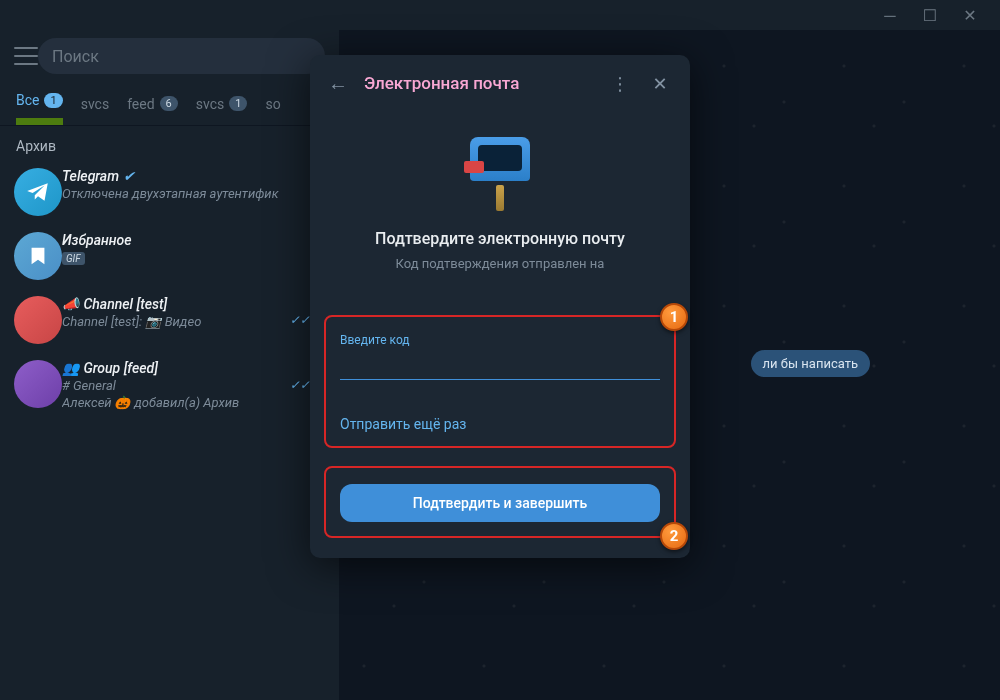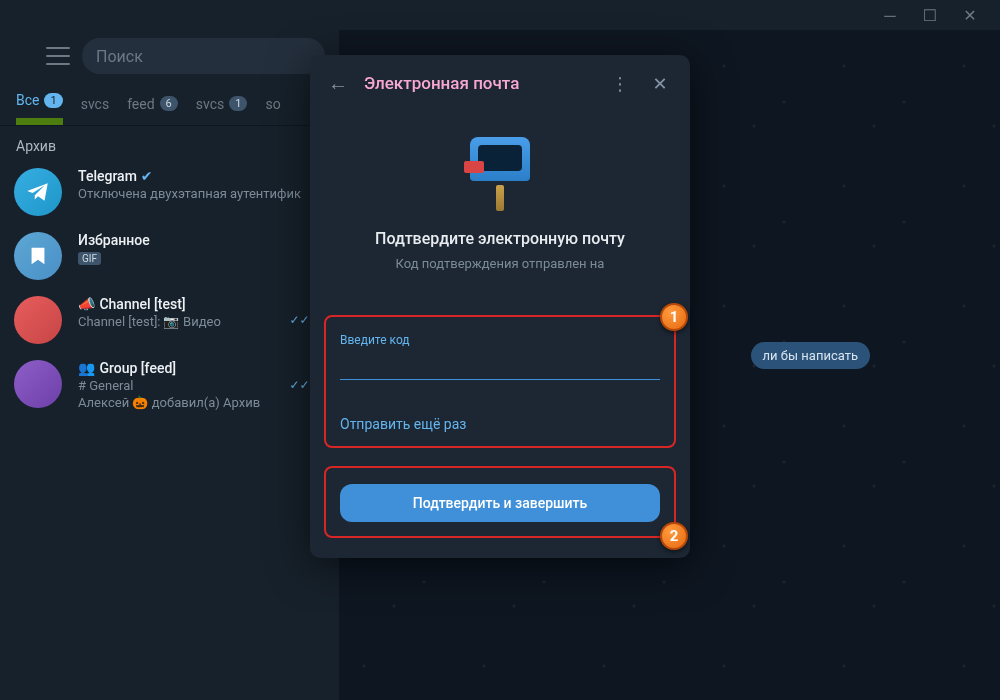--- a/index.html
+++ b/index.html
@@ -4,51 +4,51 @@
 <style>
 * { margin: 0; padding: 0; box-sizing: border-box; font-family: -apple-system, BlinkMacSystemFont, "Segoe UI", Roboto, sans-serif; }
 html, body { width: 1000px; height: 700px; overflow: hidden; background: #0a0a0a; }
 
 .titlebar { height: 30px; background: #17212b; display: flex; justify-content: flex-end; align-items: center; padding-right: 10px; }
 .titlebar-btn { width: 40px; height: 30px; display: flex; align-items: center; justify-content: center; color: #6c7883; cursor: pointer; }
 
 .app { display: flex; height: 670px; background: #17212b; }
 
 .sidebar { width: 340px; background: #17212b; display: flex; flex-direction: column; border-right: 1px solid #0e1621; }
-.sidebar-top { display: flex; align-items: center; padding: 8px 14px; gap: 12px; margin-left: 32px; }
+.sidebar-top { display: flex; align-items: center; padding: 8px 14px; gap: 0; }
 .menu-icon { width: 24px; height: 18px; display: flex; flex-direction: column; justify-content: space-between; cursor: pointer; }
 .menu-icon span { height: 2px; background: #6c7883; border-radius: 1px; }
 .search-box { flex: 1; background: #242f3d; border-radius: 18px; height: 36px; display: flex; align-items: center; padding: 0 14px; color: #6c7883; }
 
 .filters { display: flex; gap: 18px; padding: 10px 16px 0; border-bottom: 1px solid #0e1621; overflow: hidden; }
 .filter { color: #6c7883; font-size: 14px; padding-bottom: 10px; display: flex; align-items: center; gap: 5px; cursor: pointer; white-space: nowrap; }
 .filter.active { color: #64b5ef; border-bottom: 7px solid #4d7c0f; }
 .badge { background: #3e546a; color: #cdd9e3; font-size: 11px; border-radius: 10px; padding: 1px 6px; min-width: 18px; text-align: center; }
 .filter.active .badge { background: #64b5ef; color: #17212b; }
 
 .archive-label { color: #aeb8c2; font-size: 14px; padding: 12px 16px 6px; }
 
 .chat-list { flex: 1; overflow: hidden; }
-.chat { display: flex; padding: 8px 14px; gap: 16px; cursor: pointer; }
+.chat { display: flex; padding: 8px 14px; gap: 0; cursor: pointer; font-style: italic; }
 .avatar { width: 48px; height: 48px; border-radius: 50%; flex-shrink: 0; display: flex; align-items: center; justify-content: center; color: #fff; font-size: 20px; }
 .avatar.telegram { background: linear-gradient(135deg, #37aee2, #1e96c8); }
 .avatar.saved { background: linear-gradient(135deg, #5ca8d4, #4a8fc7); }
 .avatar.channel { background: linear-gradient(135deg, #e85d5d, #c74545); }
 .avatar.group { background: linear-gradient(135deg, #8e5ec9, #6d3fa8); }
 .chat-body { flex: 1; min-width: 0; }
 .chat-title { color: #eef1f4; font-size: 14px; font-weight: 500; display: flex; align-items: center; gap: 4px; }
 .chat-sub { color: #7d8b99; font-size: 13px; margin-top: 2px; white-space: nowrap; overflow: hidden; text-overflow: ellipsis; }
 .chat-meta { color: #6c7883; font-size: 12px; text-align: right; display: flex; align-items: center; gap: 2px; }
 .checks { color: #64b5ef; }
 .verified { color: #64b5ef; font-size: 14px; }
 .gif-badge { background: #3e546a; color: #cdd9e3; font-size: 10px; border-radius: 3px; padding: 1px 4px; margin-right: 4px; }
 
 .main { flex: 1; background: #0e1621; position: relative; display: flex; align-items: center; justify-content: center; overflow: hidden; }
 .pattern { position: absolute; inset: 0; opacity: 0.06; background-image: radial-gradient(circle at 20% 30%, #fff 1px, transparent 2px), radial-gradient(circle at 70% 60%, #fff 1px, transparent 2px), radial-gradient(circle at 45% 80%, #fff 1px, transparent 2px); background-size: 120px 120px; }
-.hint-bubble { position: absolute; right: 130px; top: 312px; background: #2b5278; color: #d8e4ef; padding: 6px 12px; border-radius: 14px; font-size: 13px; }
+.hint-bubble { position: absolute; right: 130px; top: 320px; background: #2b5278; color: #d8e4ef; padding: 6px 12px; border-radius: 14px; font-size: 13px; }
 
 .modal { position: absolute; left: 310px; top: 55px; width: 380px; background: #1c2733; border-radius: 10px; box-shadow: 0 8px 40px rgba(0,0,0,0.6); padding-bottom: 20px; z-index: 10; }
 .modal-header { display: flex; align-items: center; padding: 16px 18px; gap: 16px; }
 .back-btn { color: #8393a3; cursor: pointer; font-size: 20px; }
 .modal-title { color: #f9a8d4; font-size: 17px; font-weight: 500; flex: 1; }
 .more-btn, .close-btn { color: #8393a3; cursor: pointer; width: 24px; text-align: center; font-size: 18px; }
 
 .modal-body { padding: 10px 28px 0; text-align: center; }
 .mailbox { width: 80px; height: 80px; margin: 10px auto 18px; position: relative; }
 .mailbox-body { width: 60px; height: 44px; background: linear-gradient(180deg, #4a9de8, #2b7fc9); border-radius: 8px 8px 4px 4px; position: absolute; top: 6px; left: 10px; }

